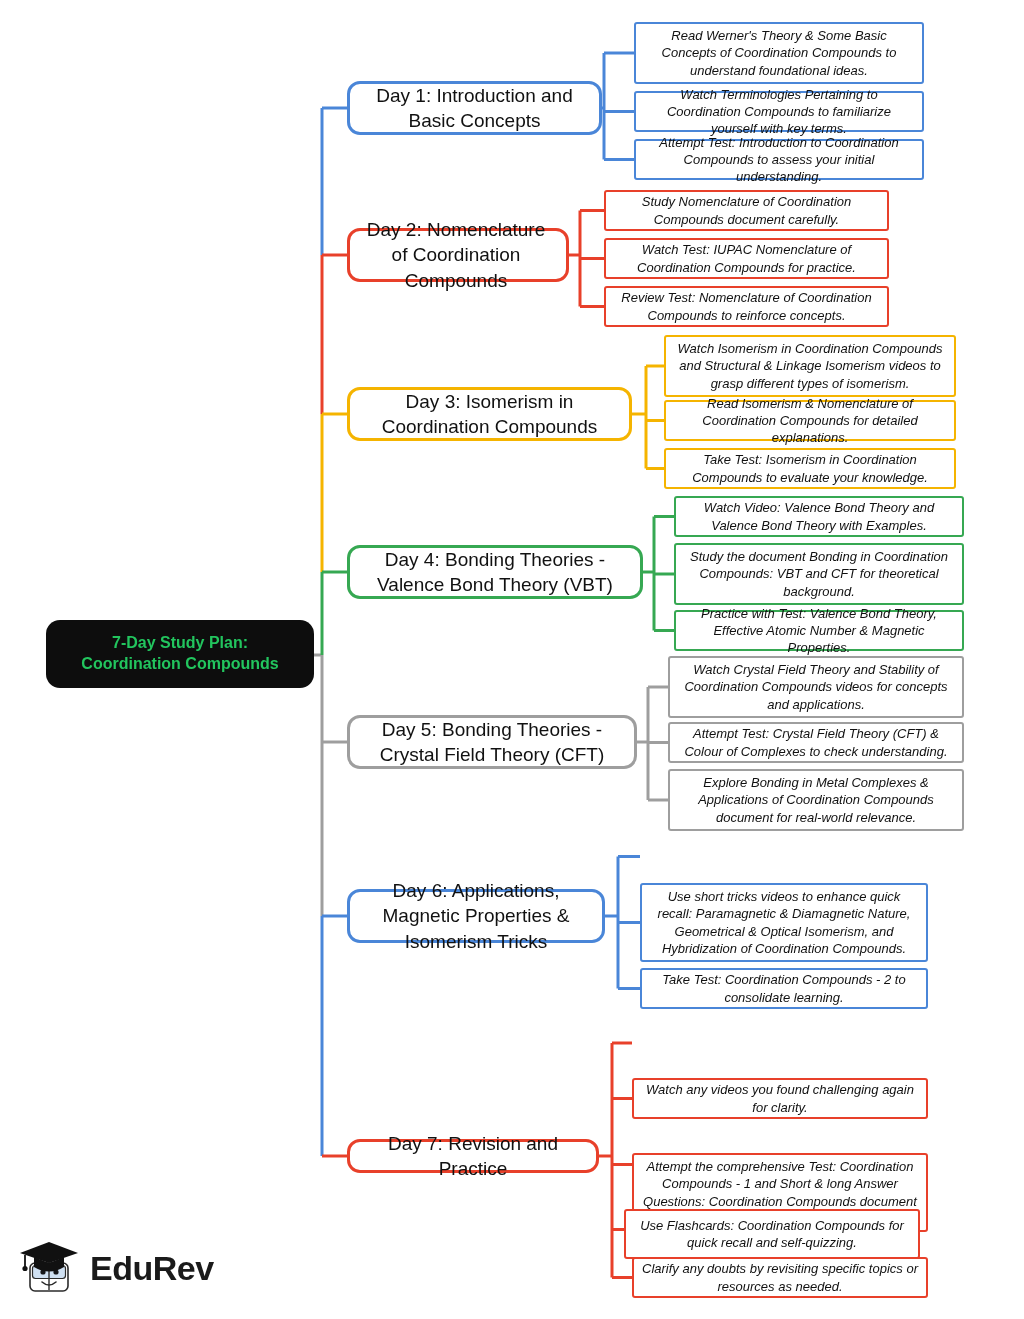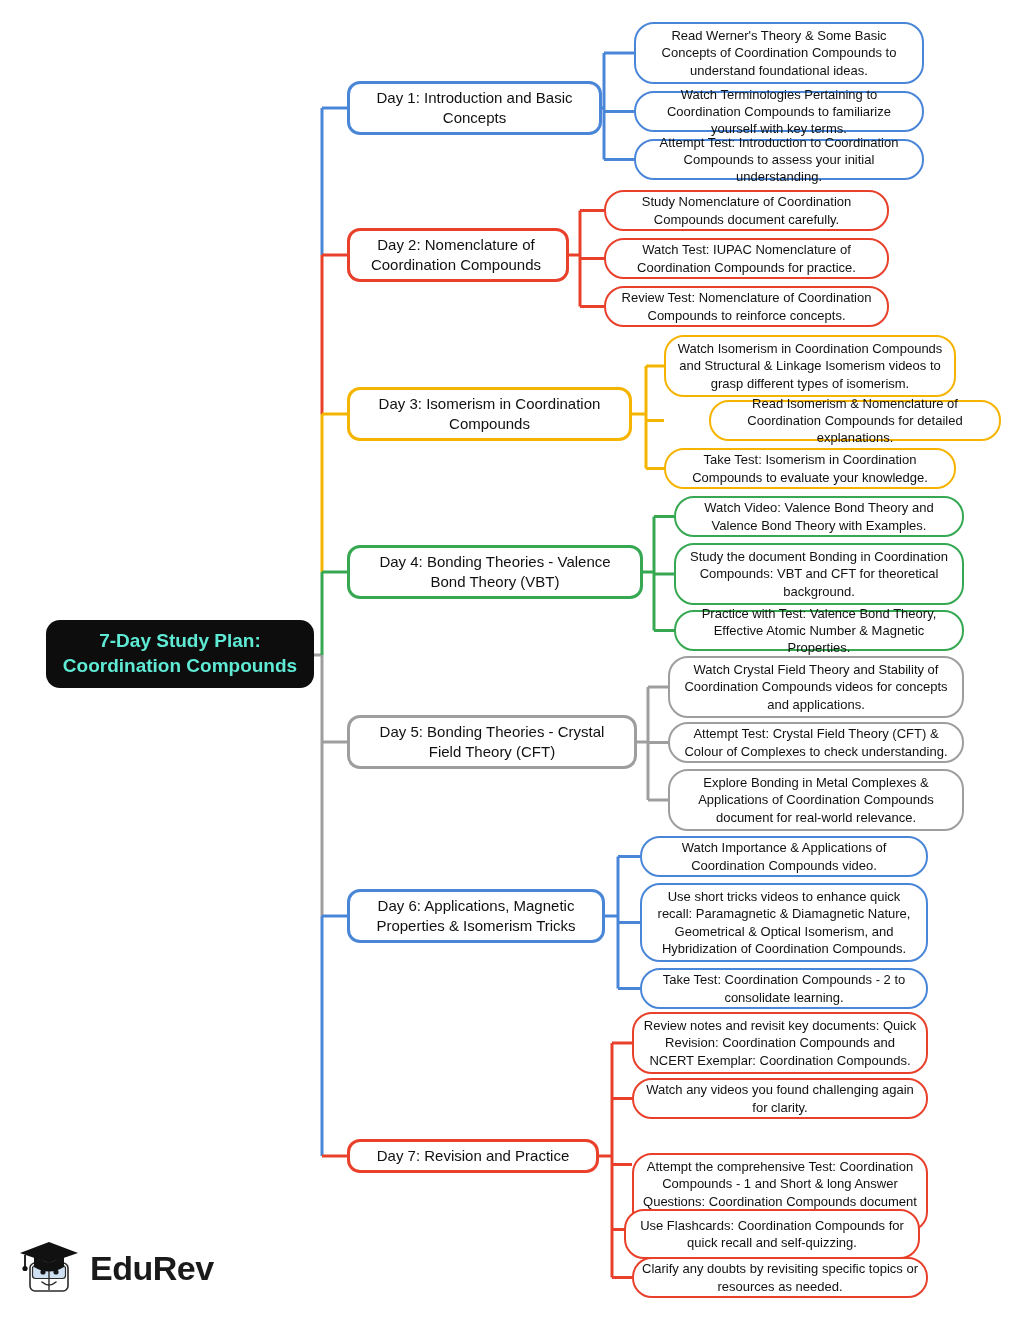--- a/index.html
+++ b/index.html
@@ -7,30 +7,30 @@
     width:1024px;height:1319px;position:relative;background:#ffffff;
     font-family:"Liberation Sans",sans-serif;overflow:hidden;
   }
   #canvas{position:absolute;left:0;top:0;width:1024px;height:1319px;}
   #links{position:absolute;left:0;top:0;width:1024px;height:1319px;}
 
   .node{position:absolute;box-sizing:border-box;display:flex;align-items:center;
         justify-content:center;text-align:center;}
 
   .root{
-    background:#0d0d0d;color:#5eead4;border-radius:14px;
-    font-size:19px;font-weight:bold;line-height:1.30;padding:6px 10px;
+    background:#0d0d0d;color:#22c55e;border-radius:14px;
+    font-size:16px;font-weight:bold;line-height:1.30;padding:6px 10px;
   }
   .day{
     background:#ffffff;border:3px solid #888;border-radius:13px;
-    color:#111;font-size:15px;line-height:1.32;padding:4px 12px;
+    color:#111;font-size:19px;line-height:1.32;padding:4px 12px;
   }
   .leaf{
-    background:#ffffff;border:2.5px solid #888;border-radius:20px;
-    color:#111;font-size:13px;line-height:1.33;padding:4px 8px;
+    background:#ffffff;border:2.5px solid #888;border-radius:3px;
+    color:#111;font-size:13px;line-height:1.33;padding:4px 8px;font-style:italic;
   }
 
   
   #logo{position:absolute;left:18px;top:1233px;width:215px;height:70px;
         display:flex;align-items:center;gap:8px;}
   #logo .mark{position:relative;width:64px;height:64px;flex:0 0 64px;}
   #logo .wordmark{font-size:34px;font-weight:bold;color:#1a1a1a;letter-spacing:-0.5px;}
 </style>
 </head>
 <body>
@@ -95,36 +95,34 @@
     <div class="node day" style="left: 347px; top: 81px; width: 255px; height: 54px; border-color: rgb(74, 134, 216);">Day 1: Introduction and Basic Concepts</div>
     <div class="node leaf" style="left: 634px; top: 22px; width: 290px; height: 62px; border-color: rgb(74, 134, 216);">Read Werner's Theory &amp; Some Basic Concepts of Coordination Compounds to understand foundational ideas.</div>
     <div class="node leaf" style="left: 634px; top: 91px; width: 290px; height: 41px; border-color: rgb(74, 134, 216);">Watch Terminologies Pertaining to Coordination Compounds to familiarize yourself with key terms.</div>
     <div class="node leaf" style="left: 634px; top: 139px; width: 290px; height: 41px; border-color: rgb(74, 134, 216);">Attempt Test: Introduction to Coordination Compounds to assess your initial understanding.</div>
     <div class="node day" style="left: 347px; top: 228px; width: 222px; height: 54px; border-color: rgb(232, 64, 42); padding-left: 8px;">Day 2: Nomenclature of Coordination Compounds</div>
     <div class="node leaf" style="left: 604px; top: 190px; width: 285px; height: 41px; border-color: rgb(232, 64, 42);">Study Nomenclature of Coordination Compounds document carefully.</div>
     <div class="node leaf" style="left: 604px; top: 238px; width: 285px; height: 41px; border-color: rgb(232, 64, 42);">Watch Test: IUPAC Nomenclature of Coordination Compounds for practice.</div>
     <div class="node leaf" style="left: 604px; top: 286px; width: 285px; height: 41px; border-color: rgb(232, 64, 42);">Review Test: Nomenclature of Coordination Compounds to reinforce concepts.</div>
     <div class="node day" style="left: 347px; top: 387px; width: 285px; height: 54px; border-color: rgb(245, 180, 0);">Day 3: Isomerism in Coordination Compounds</div>
     <div class="node leaf" style="left: 664px; top: 335px; width: 292px; height: 62px; border-color: rgb(245, 180, 0);">Watch Isomerism in Coordination Compounds and Structural &amp; Linkage Isomerism videos to grasp different types of isomerism.</div>
-    <div class="node leaf" style="left: 664px; top: 400px; width: 292px; height: 41px; border-color: rgb(245, 180, 0); margin-left: 45px;">Read Isomerism &amp; Nomenclature of Coordination Compounds for detailed explanations.</div>
+    <div class="node leaf" style="left: 664px; top: 400px; width: 292px; height: 41px; border-color: rgb(245, 180, 0);">Read Isomerism &amp; Nomenclature of Coordination Compounds for detailed explanations.</div>
     <div class="node leaf" style="left: 664px; top: 448px; width: 292px; height: 41px; border-color: rgb(245, 180, 0);">Take Test: Isomerism in Coordination Compounds to evaluate your knowledge.</div>
     <div class="node day" style="left: 347px; top: 545px; width: 296px; height: 54px; border-color: rgb(54, 168, 82);">Day 4: Bonding Theories - Valence Bond Theory (VBT)</div>
     <div class="node leaf" style="left: 674px; top: 496px; width: 290px; height: 41px; border-color: rgb(54, 168, 82);">Watch Video: Valence Bond Theory and Valence Bond Theory with Examples.</div>
     <div class="node leaf" style="left: 674px; top: 543px; width: 290px; height: 62px; border-color: rgb(54, 168, 82);">Study the document Bonding in Coordination Compounds: VBT and CFT for theoretical background.</div>
     <div class="node leaf" style="left: 674px; top: 610px; width: 290px; height: 41px; border-color: rgb(54, 168, 82);">Practice with Test: Valence Bond Theory, Effective Atomic Number &amp; Magnetic Properties.</div>
     <div class="node day" style="left: 347px; top: 715px; width: 290px; height: 54px; border-color: rgb(158, 158, 158);">Day 5: Bonding Theories - Crystal Field Theory (CFT)</div>
     <div class="node leaf" style="left: 668px; top: 656px; width: 296px; height: 62px; border-color: rgb(158, 158, 158);">Watch Crystal Field Theory and Stability of Coordination Compounds videos for concepts and applications.</div>
     <div class="node leaf" style="left: 668px; top: 769px; width: 296px; height: 62px; border-color: rgb(158, 158, 158);">Explore Bonding in Metal Complexes &amp; Applications of Coordination Compounds document for real-world relevance.</div>
     <div class="node leaf" style="left: 668px; top: 722px; width: 296px; height: 41px; border-color: rgb(158, 158, 158);">Attempt Test: Crystal Field Theory (CFT) &amp; Colour of Complexes to check understanding.</div>
     <div class="node day" style="left: 347px; top: 889px; width: 258px; height: 54px; border-color: rgb(74, 134, 216);">Day 6: Applications, Magnetic Properties &amp; Isomerism Tricks</div>
-    <div class="node leaf" style="left: 640px; top: 836px; width: 288px; height: 41px; border-color: rgb(74, 134, 216);">Watch Importance &amp; Applications of Coordination Compounds video.</div>
     <div class="node leaf" style="left: 640px; top: 883px; width: 288px; height: 79px; border-color: rgb(74, 134, 216);">Use short tricks videos to enhance quick recall: Paramagnetic &amp; Diamagnetic Nature, Geometrical &amp; Optical Isomerism, and Hybridization of Coordination Compounds.</div>
     <div class="node leaf" style="left: 640px; top: 968px; width: 288px; height: 41px; border-color: rgb(74, 134, 216); padding-left: 8px;">Take Test: Coordination Compounds - 2 to consolidate learning.</div>
     <div class="node day" style="left: 347px; top: 1139px; width: 252px; height: 34px; border-color: rgb(232, 64, 42);">Day 7: Revision and Practice</div>
-    <div class="node leaf" style="left: 632px; top: 1012px; width: 296px; height: 62px; border-color: rgb(232, 64, 42);">Review notes and revisit key documents: Quick Revision: Coordination Compounds and NCERT Exemplar: Coordination Compounds.</div>
     <div class="node leaf" style="left: 632px; top: 1078px; width: 296px; height: 41px; border-color: rgb(232, 64, 42);">Watch any videos you found challenging again for clarity.</div>
     <div class="node leaf" style="left: 632px; top: 1125px; width: 296px; height: 79px; border-color: rgb(232, 64, 42); margin-top: 28px;">Attempt the comprehensive Test: Coordination Compounds - 1 and Short &amp; long Answer Questions: Coordination Compounds document to simulate exam-style practice.</div>
     <div class="node leaf" style="left: 624px; top: 1209px; width: 296px; height: 50px; border-color: rgb(232, 64, 42);">Use Flashcards: Coordination Compounds for quick recall and self-quizzing.</div>
     <div class="node leaf" style="left: 632px; top: 1257px; width: 296px; height: 41px; border-color: rgb(232, 64, 42);">Clarify any doubts by revisiting specific topics or resources as needed.</div>
   </div>
 
 <div id="logo">
   <span class="mark">
     <svg viewBox="0 0 64 64" width="64" height="64" xmlns="http://www.w3.org/2000/svg">
 

